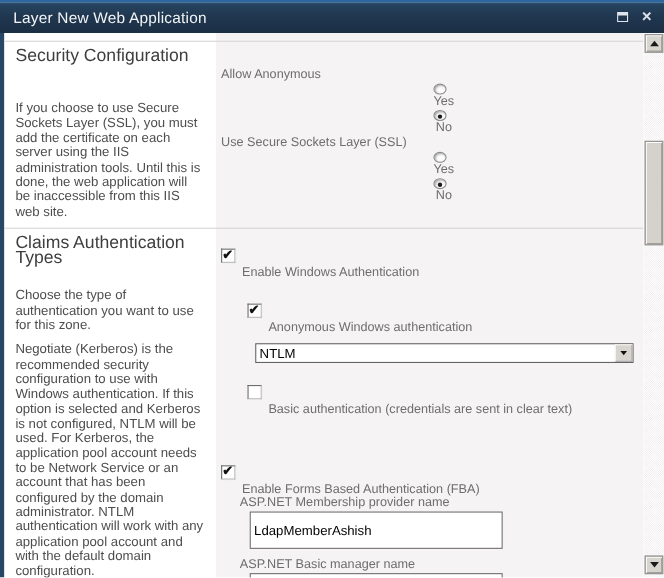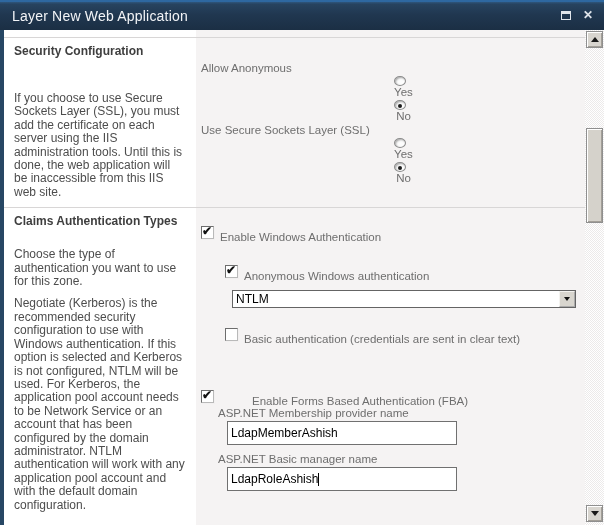--- a/index.html
+++ b/index.html
@@ -26,21 +26,21 @@
   .body { position:relative; display:flex; height:495px;
     border-left:4px solid #274764; background:#fff; }
   .content { position:relative; width:581px;
     background:linear-gradient(to right,#ffffff 0,#ffffff 192px,#f5f3f3 192px,#f5f3f3 100%); }
 
   .section { display:grid; grid-template-columns:192px 1fr; border-top:1px solid #d8d6d6; }
   .section-first { margin-top:7px; }
   .cell-left { padding:6px 10px 8px 10px; }
   .cell-right { padding-left:5px; }
 
-  .section-heading { font-size:12px; font-weight:bold; color:#3e3e3e; line-height:14px; }
+  .section-heading { font-size:16px; font-weight:normal; color:#3e3e3e; line-height:14px; }
   .section-desc { font-size:12px; color:#4d4d4d; line-height:13.4px; width:172px; }
   .desc-1 { margin-top:34px; }
   .desc-c1 { margin-top:20px; }
   .desc-c2 { margin-top:9px; }
 
   .field-label { font-size:11.5px; color:#6e6e6e; }
 
   
   .group-label { margin-top:24px; }
   .group-label-2 { margin-top:2px; }
@@ -53,41 +53,41 @@
     width:4px; height:4px; border-radius:50%; background:#1c1c1c; }
   .radio-row .field-label { margin-left:21px; }
 
   
   .check-row { display:flex; align-items:flex-start; }
   .checkbox { width:13px; height:13px; background:#fff; flex:none;
     border:1px solid #6d6d6d; border-right-color:#b9b9b9; border-bottom-color:#b9b9b9;
     box-shadow:1px 1px 0 #f2f0f0; position:relative; }
   .checkbox.checked::after { content:"\2714"; position:absolute; left:0px; top:-3px;
     font-size:12px; font-weight:bold; color:#111; }
-  .check-row .field-label { margin-left:6px; margin-top:5px; }
+  .check-row .field-label { margin-left:6px; margin-top:16px; }
   .row-windows { margin-top:18px; }
   .row-integrated { margin-top:22px; margin-left:24px; }
   .row-basic { margin-top:20px; margin-left:24px; }
-  .row-fba { margin-top:45px;gap:32px; }
+  .row-fba { margin-top:45px; }
 
   
   .dropdown { margin-top:8px; margin-left:31px; width:344px; height:18px;
     border:1px solid #646464; background:#fff; display:flex; position:relative; }
   .dropdown-value { font-size:12px; color:#000; padding-left:3px; flex:1; line-height:16px; }
   .dropdown-btn { width:16px; height:16px; background:#d8d5ce; border:1px solid #aaa;
     border-top-color:#f4f3f0; border-left-color:#f4f3f0; margin-right:0;
     display:flex; align-items:center; justify-content:center; }
   .tri-down { width:0; height:0; border-left:3px solid transparent;
     border-right:3px solid transparent; border-top:4px solid #111; }
 
   
   .input-label { margin-left:17px; display:block; }
   .lbl-membership { margin-top:0; }
   .lbl-role { margin-top:8px; }
-  .textbox { margin-top:2px; margin-left:26px; width:230px; height:24px;
+  .textbox { margin-top:2px; margin-left:26px; width:230px; height:34px;
     border:1px solid #707070; background:#fff; display:flex; align-items:center;
     font-size:12px; color:#000; padding-left:3px; }
   .caret { display:inline-block; width:1px; height:13px; background:#000; }
 
   
   .scrollbar { position:relative; width:19px; height:495px; background-color:#fff;
     background-image:
       linear-gradient(45deg,#eceaea 25%,transparent 25%,transparent 75%,#eceaea 75%),
       linear-gradient(45deg,#eceaea 25%,transparent 25%,transparent 75%,#eceaea 75%);
     background-size:2px 2px; background-position:0 0,1px 1px; }

